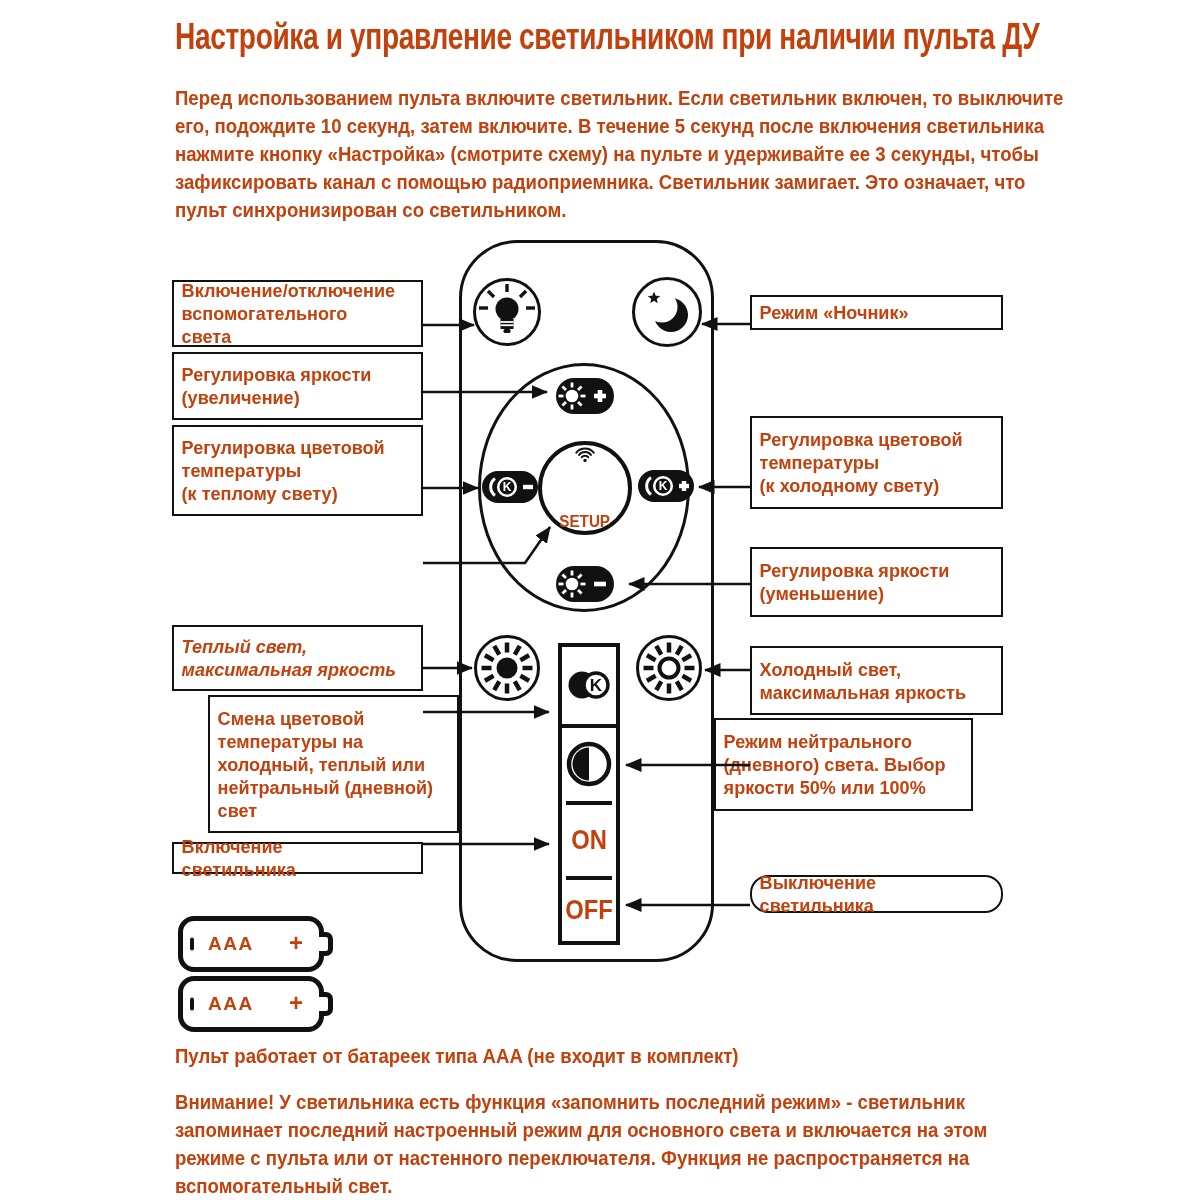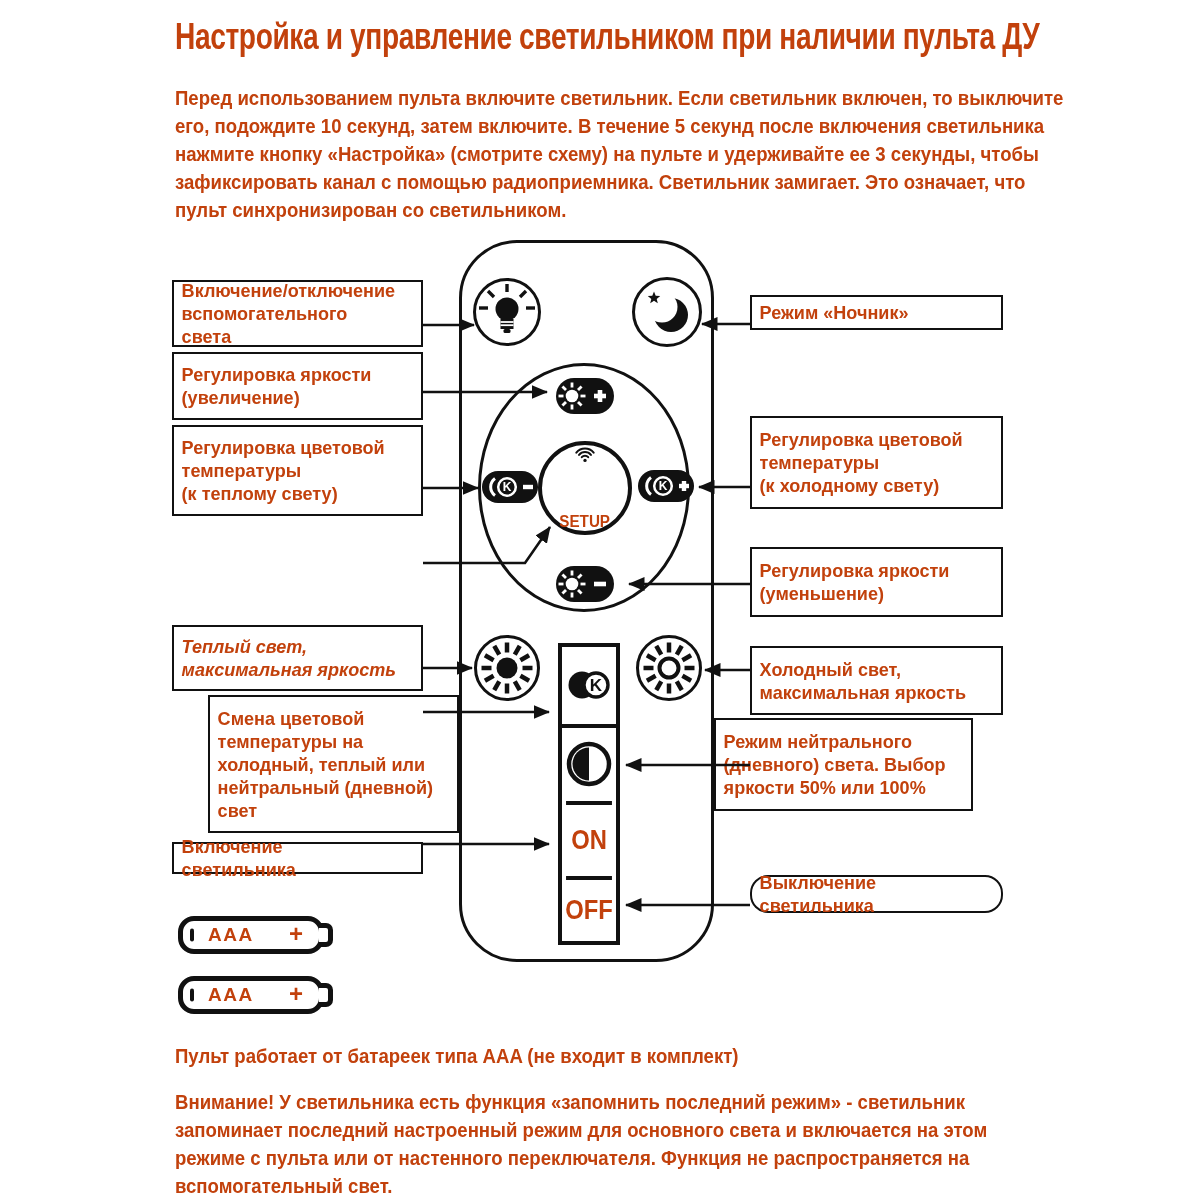--- a/index.html
+++ b/index.html
@@ -17,21 +17,21 @@
               display:flex;align-items:center;justify-content:center;}
   .ellipse{border:3.5px solid #111;border-radius:50%;background:#fff;}
   .pill{background:#111;border-radius:19px;display:flex;align-items:center;justify-content:center;}
   .setup{border:4px solid #111;border-radius:50%;background:#fff;
          display:flex;flex-direction:column;align-items:center;justify-content:center;}
   .setup .setup-txt{font-size:16px;margin-top:1px;transform:scaleX(0.95);}
   .column{border:4px solid #111;background:#fff;display:flex;flex-direction:column;}
   .cell{display:flex;align-items:center;justify-content:center;}
   .cell + .cell{border-top:4px solid #111;}
   .onoff{font-size:28px;transform:scaleX(0.85);}
-  .battery{position:absolute;box-sizing:border-box;width:146px;height:38px;border:5px solid #111;
+  .battery{position:absolute;box-sizing:border-box;width:146px;height:56px;border:5px solid #111;
            border-radius:16px;background:#fff;}
   .battery .neg{position:absolute;left:7px;top:50%;transform:translateY(-50%);width:4px;height:13px;background:#111;border-radius:2px;}
   .battery .typ{position:absolute;left:25px;top:50%;transform:translateY(-52%);font-size:19px;letter-spacing:1.5px;}
   .battery .plus{position:absolute;right:16px;top:50%;transform:translateY(-54%);font-size:24px;}
   .battery .nub{position:absolute;right:-14px;top:50%;transform:translateY(-50%);width:14px;height:24px;
                 box-sizing:border-box;border:5px solid #111;border-left:none;border-radius:0 7px 7px 0;background:#fff;}
   svg text{font-family:"Liberation Sans",sans-serif;font-weight:700;}
   .arrows{position:absolute;left:0;top:0;z-index:5;pointer-events:none;}
 </style>
 </head>

